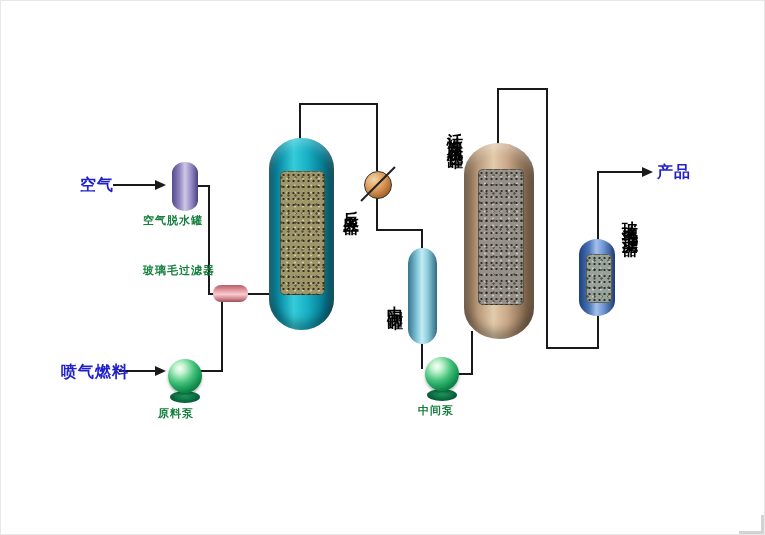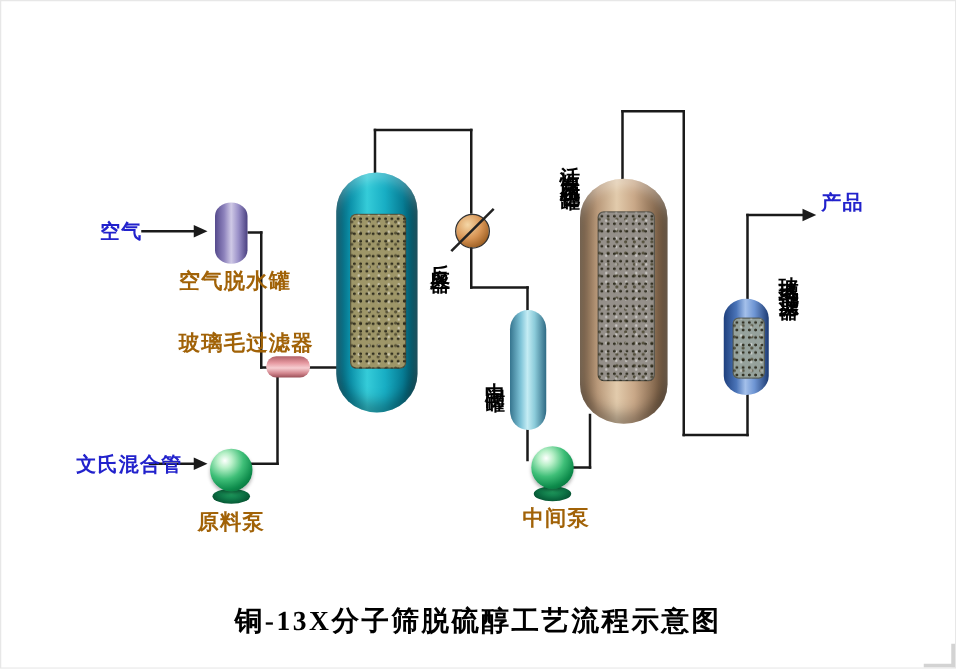--- a/index.html
+++ b/index.html
@@ -87,21 +87,21 @@
     position:absolute;left:363px;top:170px;width:26px;height:26px;border-radius:50%;
     background:radial-gradient(circle at 35% 30%, #f4d6a6 0%, #d89555 45%, #9a5c20 80%, #6e3c10 100%);
     border:1px solid #333;
   }
   .valve-slash{
     position:absolute;left:353px;top:182px;width:48px;height:2px;background:#222;
     transform:rotate(-45deg);
   }
   
   .lbl{
-    position:absolute;font-weight:bold;color:#a16207;font-size:17px;
+    position:absolute;font-weight:bold;color:#15803d;font-size:11px;
     white-space:nowrap;letter-spacing:1px;
   }
   .lbl.blue{color:#2222cc;font-size:16px;}
   .vlbl{
     position:absolute;font-weight:bold;color:#000;font-size:16px;
     writing-mode:vertical-rl;text-orientation:upright;letter-spacing:4px;
     white-space:nowrap;
   }
   .title{
     position:absolute;left:0;right:0;top:481px;text-align:center;
@@ -180,25 +180,24 @@
   </div>
 
   <div class="pump" style="left:422px;top:356px">
     <div class="pump-base"></div>
     <div class="pump-ball"></div>
   </div>
 
   <div class="lbl blue" style="left:79px;top:174px">空气</div>
   <div class="lbl" style="left:142px;top:212px">空气脱水罐</div>
   <div class="lbl" style="left:142px;top:262px">玻璃毛过滤器</div>
-  <div class="lbl blue" style="left:60px;top:361px">文氏混合管</div>
+  <div class="lbl blue" style="left:60px;top:361px">喷气燃料</div>
   <div class="lbl" style="left:157px;top:405px">原料泵</div>
   <div class="vlbl" style="left:339px;top:197px">反应器</div>
   <div class="vlbl" style="left:383px;top:292px">中间罐</div>
   <div class="lbl" style="left:417px;top:402px">中间泵</div>
   <div class="vlbl" style="left:443px;top:119px">活性炭脱色罐</div>
   <div class="vlbl" style="left:618px;top:207px">玻璃毛过滤器</div>
-  <div class="lbl blue" style="left:656px;top:151px">产品</div>
-
-  <div class="title">铜-13X分子筛脱硫醇工艺流程示意图</div>
+  <div class="lbl blue" style="left:656px;top:161px">产品</div>
+
 
   <div class="corner-mark"></div>
 </div>
 
 </body></html>

